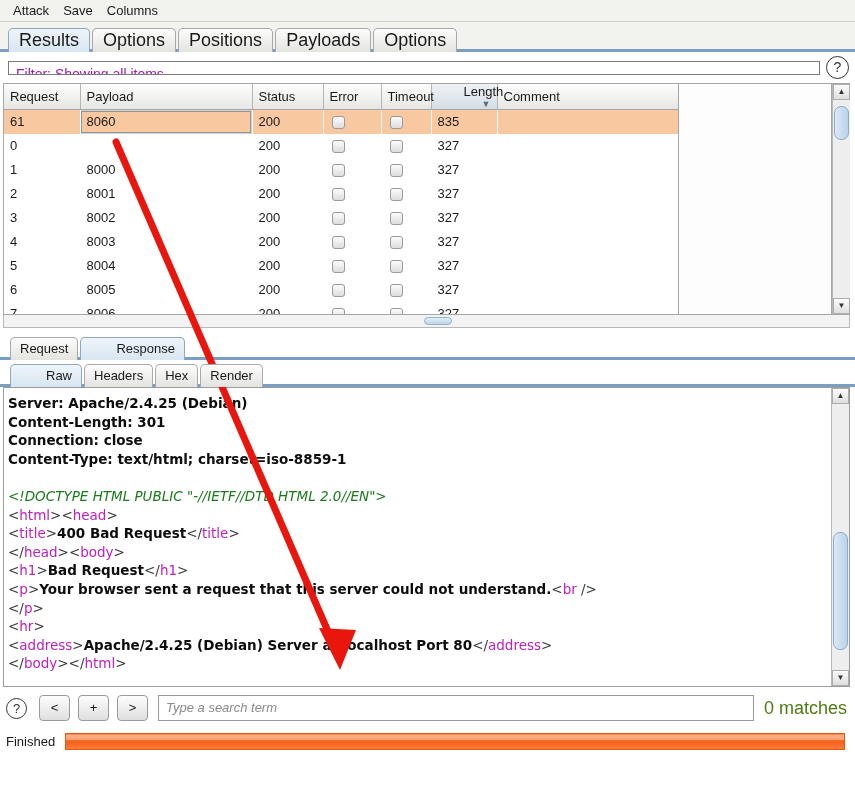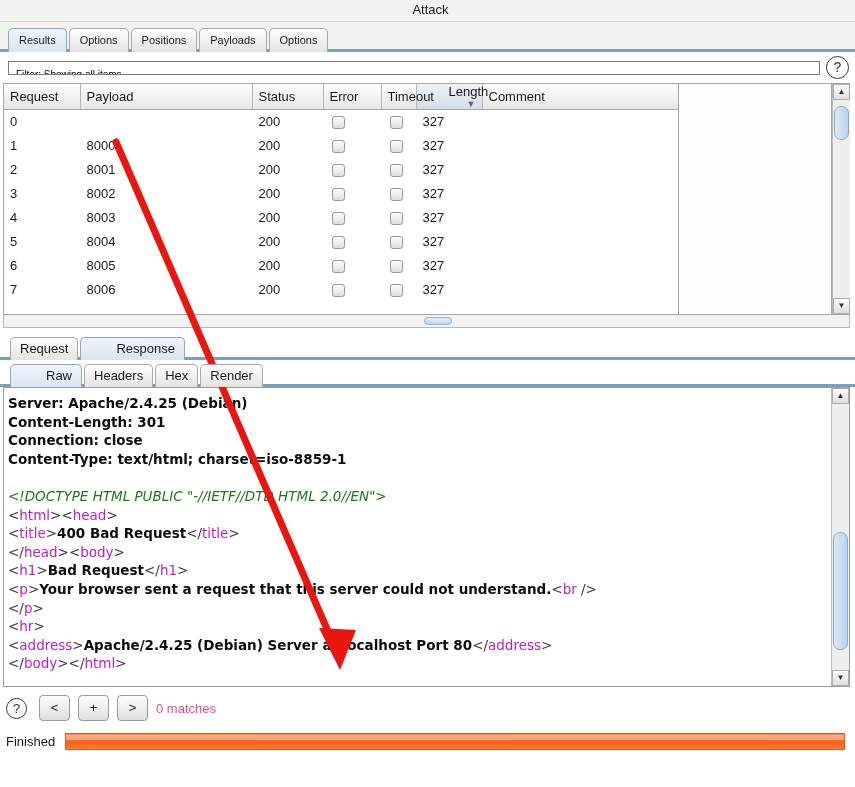--- a/index.html
+++ b/index.html
@@ -17,21 +17,20 @@
 
   
   .menubar {
     height: 22px;
     background: #f2f2ef;
     display: flex;
     align-items: center;
     padding-left: 6px;
     border-bottom: 1px solid #cfcfcf;
     box-sizing: border-box;
-    flex-direction: column;
   }
   .menubar .menu-item {
     padding: 2px 7px;
     font-size: 13px;
     color: #1a1a1a;
     cursor: default;
   }
 
   
   .tabstrip {
@@ -52,21 +51,21 @@
   }
   .tab {
     height: 23px;
     line-height: 22px;
     padding: 0 10px;
     margin-right: 2px;
     background: linear-gradient(#fdfdfd, #e3e3e0);
     border: 1px solid #a9a9a9;
     border-bottom: none;
     border-radius: 5px 5px 0 0;
-    font-size: 11px;
+    font-size: 18px;
     color: #1a1a1a;
     position: relative;
     z-index: 2;
     cursor: default;
     white-space: nowrap;
   }
   .tab.selected {
     background: linear-gradient(#eef4fa, #d8e6f2);
     border-color: #8fa8bf;
   }
@@ -79,22 +78,22 @@
     background: #ffffff;
     box-sizing: border-box;
   }
   .filterbox {
     flex: 1;
     height: 14px;
     line-height: 25px;
     border: 1px solid #7a7a7a;
     background: #ffffff;
     padding-left: 7px;
-    font-size: 10px;
-    color: #000000;
+    font-size: 14px;
+    color: #a21caf;
     box-sizing: border-box;
     overflow: hidden;
     white-space: nowrap;
   }
   .help-circle {
     width: 23px; height: 23px;
     border: 1.6px solid #333;
     border-radius: 50%;
     margin-left: 6px;
     font-size: 14px;
@@ -184,21 +183,21 @@
     box-sizing: border-box;
     vertical-align: middle;
     margin-left: 2px;
   }
 
   
   .c-req { width: 76px; }
   .c-pay { width: 172px; }
   .c-sta { width: 71px; }
   .c-err { width: 58px; margin-top: 30px; }
-  .c-tmo { width: 35px; }
+  .c-tmo { width: 50px; }
   .c-len { width: 66px; }
   .c-com { width: 203px; }
 
   
   .vscroll {
     width: 17px;
     flex: none;
     background: #f0f0f0;
     border-left: 1px solid #b8b8b8;
     display: flex;
@@ -359,22 +358,22 @@
     padding-left: 7px;
     margin: 0 10px 0 2px;
     font-size: 13px;
     font-style: italic;
     color: #8a8a8a;
     box-sizing: border-box;
     overflow: hidden;
     white-space: nowrap;
   }
   .matches {
-    font-size: 13px;
-    color: #ec4899;
+    font-size: 18px;
+    color: #4d7c0f;
     flex: none;
     white-space: nowrap;
   }
 
   
   .statusbar {
     height: 24px;
     display: flex;
     align-items: center;
     padding-left: 6px;
@@ -451,20 +450,29 @@
             <th class="c-req"><span>Request</span></th>
             <th class="c-pay"><span>Payload</span></th>
             <th class="c-sta"><span>Status</span></th>
             <th class="c-err"><span>Error</span></th>
             <th class="c-tmo"><span>Timeout</span></th>
             <th class="c-len sorted"><span>Length</span><span class="sortarrow">▼</span></th>
             <th class="c-com"><span>Comment</span></th>
           </tr>
         </thead>
       <tbody id="tbody">
+          <tr class="row-selected">
+            <td class="c-req">61</td>
+            <td class="c-pay cell-focus">8060</td>
+            <td class="c-sta">200</td>
+            <td class="c-err"><span class="cb"></span></td>
+            <td class="c-tmo"><span class="cb"></span></td>
+            <td class="c-len">835</td>
+            <td class="c-com"></td>
+          </tr>
           <tr>
             <td class="c-req">0</td>
             <td class="c-pay"></td>
             <td class="c-sta">200</td>
             <td class="c-err"><span class="cb"></span></td>
             <td class="c-tmo"><span class="cb"></span></td>
             <td class="c-len">327</td>
             <td class="c-com"></td>
           </tr>
           <tr>
@@ -567,20 +575,21 @@
     </div>
     <div class="sb-arrow">▼</div>
   </div>
 </div>
 
 <div class="searchbar">
   <div class="sb-help">?</div>
   <div class="navbtn">&lt;</div>
   <div class="navbtn">+</div>
   <div class="navbtn">&gt;</div>
+  <div class="searchinput">Type a search term</div>
   <div class="matches">0 matches</div>
 </div>
 
 <div class="statusbar">
   <div class="status-label">Finished</div>
   <div class="progress"></div>
 </div>
 
 <svg class="overlay" viewBox="0 0 855 787">
   <line x1="116" y1="142" x2="333" y2="643" stroke="#e8160c" stroke-width="7" stroke-linecap="round"></line>

